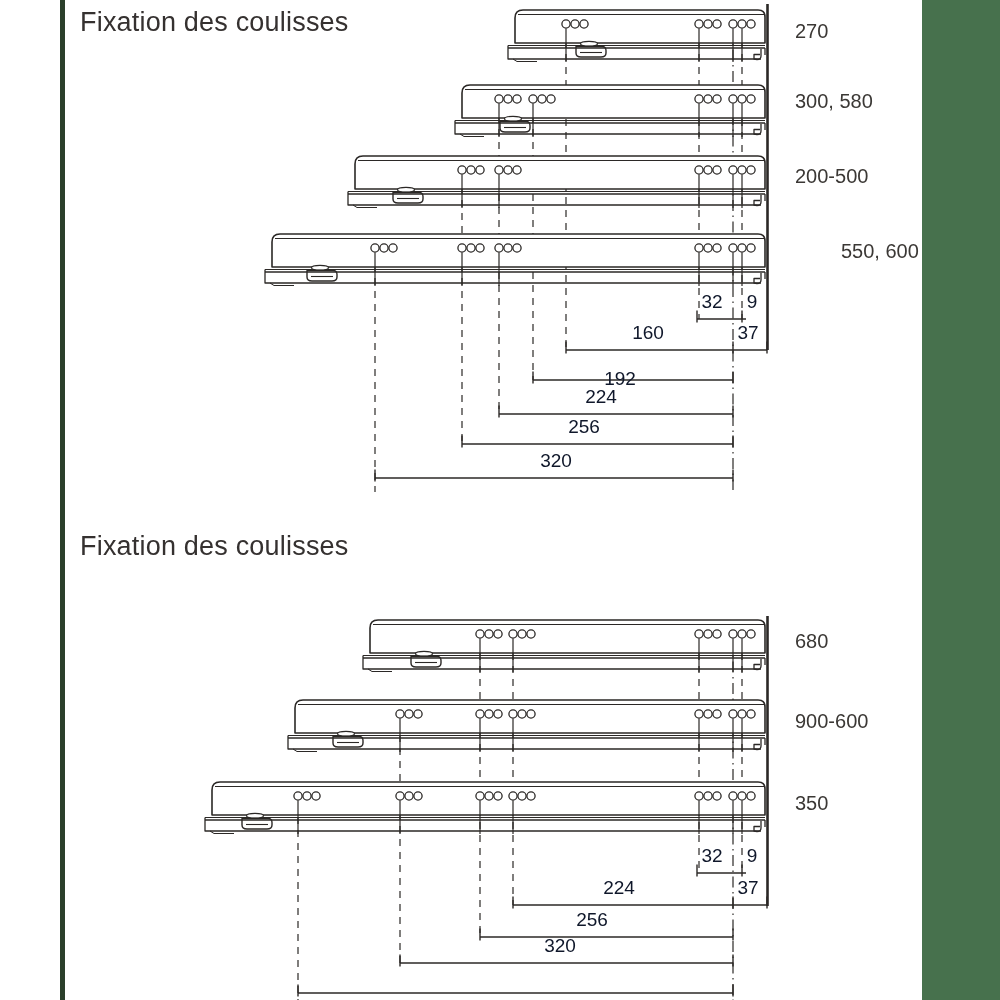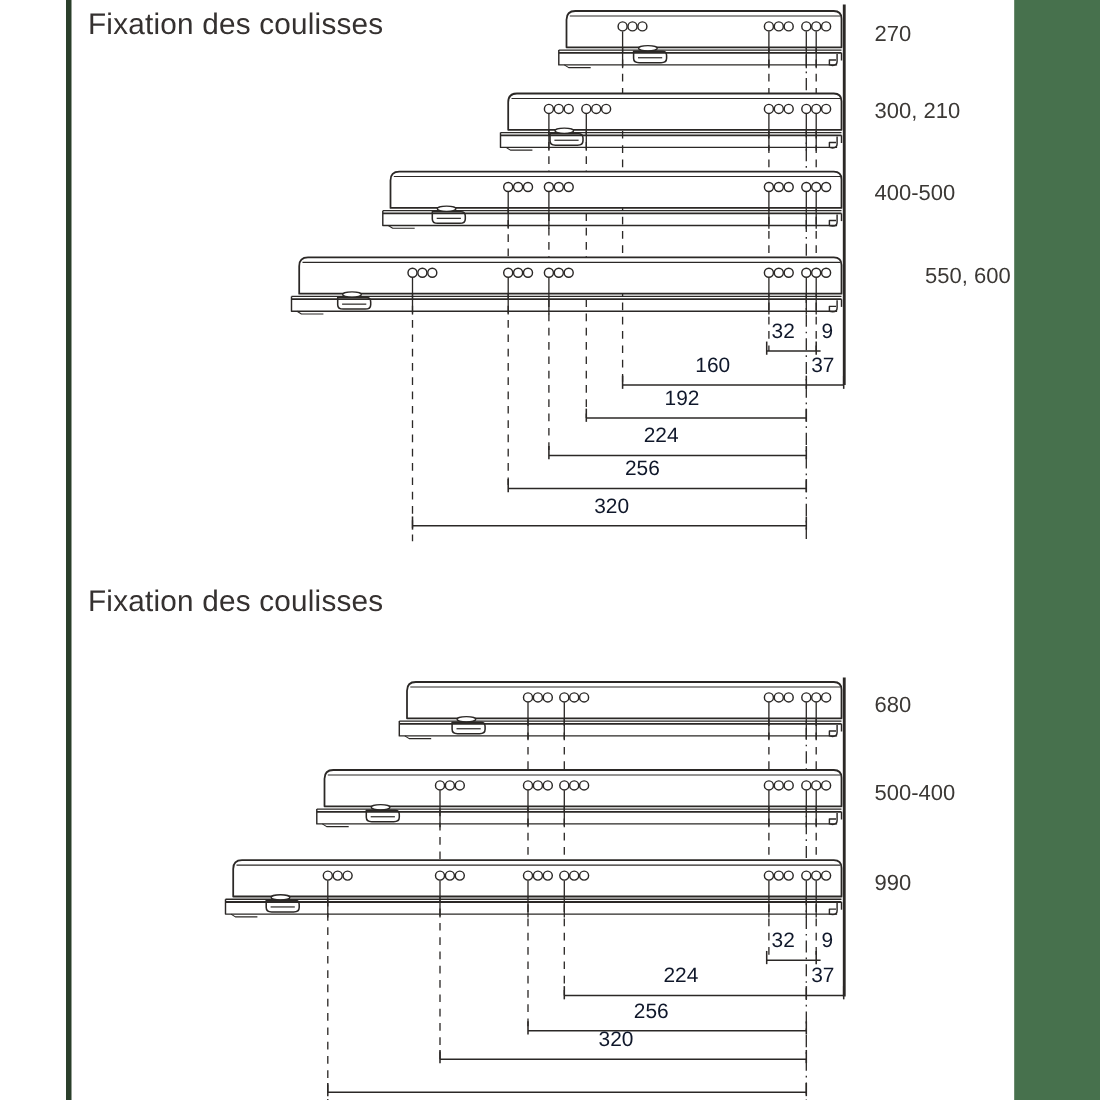--- a/index.html
+++ b/index.html
@@ -347,34 +347,34 @@
   <div class="title" style="left:80px;top:4px">
     <div>Fixation des coulisses</div>
   </div>
 
   <div class="title" style="left:80px;top:528px">
     <div>Fixation des coulisses</div>
   </div>
 
   <div id="labels">
       <div class="rail-label" style="left: 795px; top: 20px;">270</div>
-      <div class="rail-label" style="left: 795px; top: 90px;">300, 210</div>
-      <div class="rail-label" style="left: 795px; top: 165px;">400-500</div>
+      <div class="rail-label" style="left: 795px; top: 90px;">300, 580</div>
+      <div class="rail-label" style="left: 795px; top: 165px;">200-500</div>
       <div class="rail-label" style="left: 841px; top: 240px;">550, 600</div>
       <div class="dim-label" style="left: 712px; top: 291px;">32</div>
       <div class="dim-label" style="left: 752px; top: 291px;">9</div>
       <div class="dim-label" style="left: 648px; top: 322px; text-align: center;">160</div>
       <div class="dim-label" style="left: 748px; top: 322px;">37</div>
-      <div class="dim-label" style="left: 620px; top: 352px;">192</div>
+      <div class="dim-label" style="left: 620px; top: 368px;">192</div>
       <div class="dim-label" style="left: 601px; top: 386px;">224</div>
       <div class="dim-label" style="left: 584px; top: 416px;">256</div>
       <div class="dim-label" style="left: 556px; top: 450px;">320</div>
       <div class="rail-label" style="left: 795px; top: 630px;">680</div>
-      <div class="rail-label" style="left: 795px; top: 710px;">500-400</div>
-      <div class="rail-label" style="left: 795px; top: 792px;">990</div>
+      <div class="rail-label" style="left: 795px; top: 710px;">900-600</div>
+      <div class="rail-label" style="left: 795px; top: 792px;">350</div>
       <div class="dim-label" style="left: 712px; top: 845px;">32</div>
       <div class="dim-label" style="left: 752px; top: 845px;">9</div>
       <div class="dim-label" style="left: 619px; top: 877px;">224</div>
       <div class="dim-label" style="left: 748px; top: 877px;">37</div>
       <div class="dim-label" style="left: 592px; top: 909px;">256</div>
       <div class="dim-label" style="left: 560px; top: 935px;">320</div>
       <div class="dim-label" style="left: 516px; top: 1021px; font-weight: bold;">416</div>
     </div>
 
   <div class="edge-strip" style="left: 60px; width: 5px; background: rgb(43, 63, 43);"></div>

